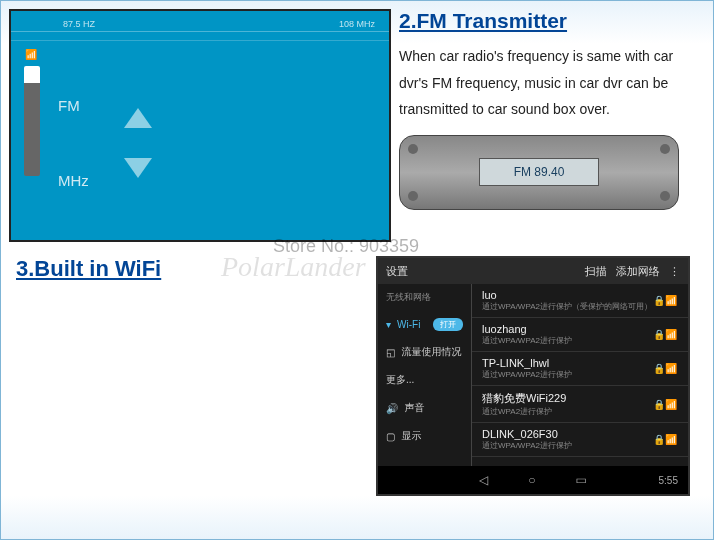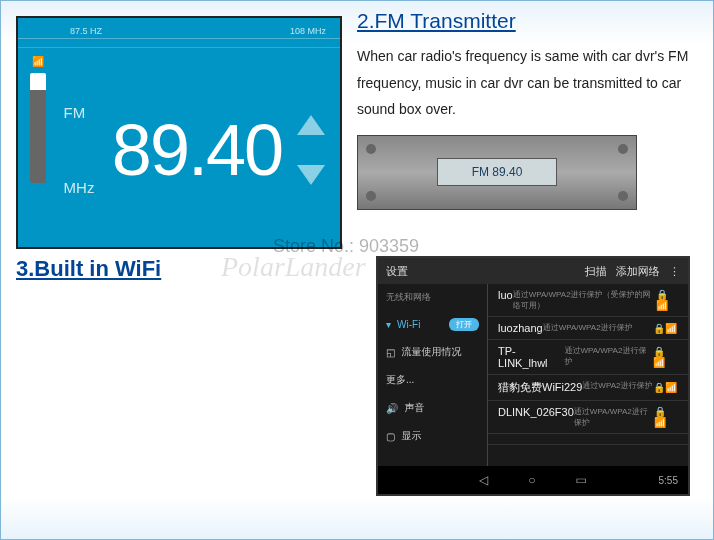--- a/index.html
+++ b/index.html
@@ -1,53 +1,53 @@
 <!DOCTYPE html>
 <html><head>
 <meta charset="utf-8">
 <style>
 *{margin:0;padding:0;box-sizing:border-box}
 body{font-family:Arial,sans-serif;background:#fff;width:714px;height:540px;position:relative;overflow:hidden}
 .wrap{border:1px solid #7fb5d6;width:714px;height:540px;position:relative;background:linear-gradient(#e8f3fb,#fff 8%,#fff 92%,#e8f3fb)}
 .top{display:flex;height:255px}
-.fm-screen{width:326px;height:233px;margin:15px;background:#0095c5;border:2px solid #222;position:relative}
+.fm-screen{width:382px;height:233px;margin:8px;background:#0095c5;border:2px solid #222;position:relative}
 .fm-bar{height:30px;background:#0095c5;position:relative;border-bottom:1px solid rgba(255,255,255,.2)}
 .hz-lo{position:absolute;left:52px;top:8px;font-size:9px;color:#bfe5f0}
 .hz-hi{position:absolute;right:14px;top:8px;font-size:9px;color:#bfe5f0}
 .tick-line{position:absolute;top:20px;left:0;right:0;height:1px;background:rgba(255,255,255,.3)}
 .fm-body{display:flex;height:203px}
 .side{width:42px;display:flex;flex-direction:column;align-items:center;padding-top:8px;gap:6px}
 .sig{font-size:10px;color:#fff}
 .vol{width:16px;height:110px;background:linear-gradient(#fff 15%,#666 15%);border-radius:2px}
 .labels{width:55px;display:flex;flex-direction:column;justify-content:center;gap:58px;padding-left:5px}
 .lab{font-size:15px;color:#cfe9f2}
 .freq{flex:1;display:flex;align-items:center;justify-content:center;font-size:72px;color:#fff;font-weight:300;letter-spacing:-2px}
 .arrows{width:60px;display:flex;flex-direction:column;justify-content:center;align-items:center;gap:30px}
 .tri-up{width:0;height:0;border-left:14px solid transparent;border-right:14px solid transparent;border-bottom:20px solid #8cd0e5}
 .tri-dn{width:0;height:0;border-left:14px solid transparent;border-right:14px solid transparent;border-top:20px solid #8cd0e5}
 .fm-text{flex:1;padding:8px 10px 0 0}
-.h2{color:#024596;font-size:21px;font-weight:normal;text-decoration:underline;margin-bottom:10px}
+.h2{color:#024596;font-size:21px;font-weight:bold;text-decoration:underline;margin-bottom:10px}
 .desc{font-size:14px;color:#222;line-height:1.9}
-.radio-img{width:280px;height:75px;margin-top:12px;background:linear-gradient(#888,#aaa,#777);border:1px solid #444;border-radius:0;position:relative;display:flex;align-items:center;justify-content:center}
+.radio-img{width:280px;height:75px;margin-top:12px;background:linear-gradient(#888,#aaa,#777);border:1px solid #444;border-radius:15px;position:relative;display:flex;align-items:center;justify-content:center}
 .radio-disp{width:120px;height:28px;background:#cfd8db;border:1px solid #555;display:flex;align-items:center;justify-content:center;font-size:12px;color:#1a4060}
 .radio-btn{position:absolute;width:10px;height:10px;background:#666;border-radius:50%}
 .bottom{display:flex;height:280px}
 .wifi-text{width:375px;padding:0 15px}
 .h3{color:#024596;font-size:22px;font-weight:bold;text-decoration:underline;margin-bottom:12px}
 .settings{flex:1;background:#1a1a1a;border:2px solid #333;height:240px;margin-right:23px;position:relative;color:#ddd;font-size:11px}
 .set-top{height:26px;background:#2a2a2a;display:flex;align-items:center;padding:0 8px;justify-content:space-between}
 .set-body{display:flex;height:186px}
-.set-left{width:110px;border-right:1px solid #444}
+.set-left{width:94px;border-right:1px solid #444}
 .set-cat{padding:7px 8px;display:flex;align-items:center;gap:6px;font-size:10px;color:#ccc}
 .set-cat.hdr{color:#888;font-size:9px}
 .set-cat.active{color:#4db8e8}
 .tog{width:30px;height:13px;background:#4db8e8;border-radius:6px;margin-left:auto;font-size:8px;color:#fff;display:flex;align-items:center;justify-content:center}
 .set-right{flex:1;overflow:hidden}
 .net{padding:5px 10px;border-bottom:1px solid #333;display:flex;align-items:center;justify-content:space-between}
-.net-info{display:flex;flex-direction:row}
+.net-info{display:flex;flex-direction:column}
 .net-name{font-size:11px;color:#eee}
 .net-sub{font-size:8px;color:#888}
 .wifi-ic{font-size:10px;color:#999}
 .nav-bar{position:absolute;bottom:0;left:0;right:0;height:28px;background:#000;display:flex;align-items:center;justify-content:center;gap:40px;color:#aaa;font-size:12px}
 .watermark{position:absolute;top:250px;left:220px;font-size:28px;color:rgba(0,0,0,.12);font-family:serif;font-style:italic;pointer-events:none;z-index:10}
 .wm2{position:absolute;top:235px;left:272px;font-size:18px;color:rgba(0,0,0,.3);pointer-events:none;z-index:10}
 </style>
 </head>
 <body>
 
@@ -64,21 +64,20 @@
     </div>
     <div class="fm-body">
       <div class="side">
         <span class="sig">📶</span>
         <div class="vol"></div>
       </div>
       <div class="labels">
         <span class="lab">FM</span>
         <span class="lab">MHz</span>
       </div>
-      <div class="freq">89.40</div>
       <div class="arrows">
         <div class="tri-up"></div>
         <div class="tri-dn"></div>
       </div>
     </div>
   </div>
 
   <div class="fm-text">
     <div class="h2">2.FM Transmitter</div>
     <div class="desc">When car radio's frequency is same with car dvr's FM frequency, music in car dvr can be transmitted to car sound box over.</div>

